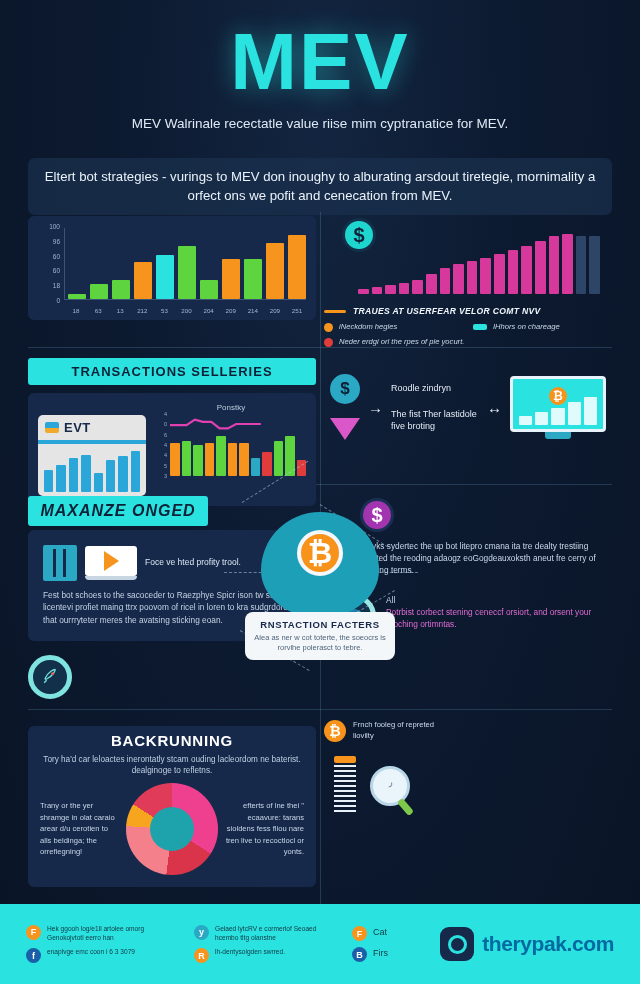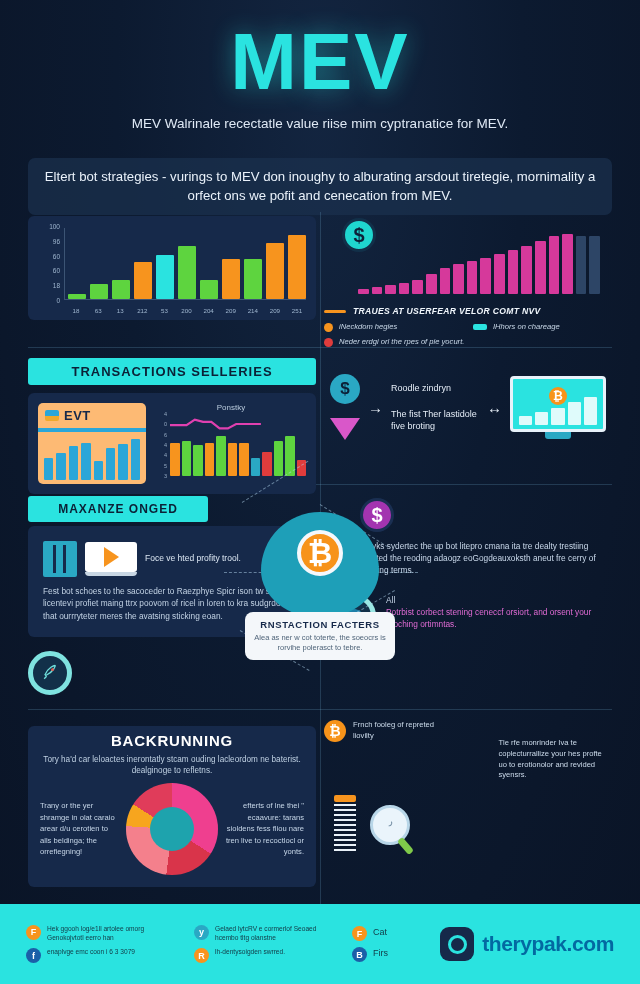--- a/index.html
+++ b/index.html
@@ -68,25 +68,25 @@
   .lg-main b { font-size: 8.6px; color: #f0f6fc; letter-spacing: .3px; }
   .lgrow { display: flex; gap: 10px; margin-bottom: 5px; }
   .lgitem { flex: 1; display: flex; align-items: flex-start; gap: 6px; }
   .dot { width: 9px; height: 9px; border-radius: 50%; flex: 0 0 auto; margin-top: 1px; }
   .dash2 { width: 14px; height: 6px; border-radius: 2px; flex: 0 0 auto; margin-top: 2px; }
   .lgitem span { font-size: 7.6px; color: #c9d8e8; line-height: 1.28; }
 
   
   .sechead { background: #2ae3e0; color: #0b2137; font-weight: bold; font-size: 13px;
     letter-spacing: 1px; text-align: center; padding: 6px 0; border-radius: 3px; }
-  .sechead.small { font-size: 12px; }
+  .sechead.small { font-size: 16px; font-style: italic; }
 
   
   .tpanel { background: #16294a; border-radius: 6px; margin-top: 8px; padding: 10px; display: flex; gap: 10px; }
-  .evtcard { width: 108px; background: #fdba74; border-radius: 5px; overflow: hidden; position: relative; }
+  .evtcard { width: 108px; background: #e5e5e5; border-radius: 5px; overflow: hidden; position: relative; margin-top: 12px; }
   .evtchip { display: flex; align-items: center; gap: 5px; padding: 5px 7px; }
   .evtchip .sq { width: 14px; height: 11px; background: linear-gradient(#2ba6d8 50%, #f0a92b 50%); border-radius: 2px;}
   .evtchip b { font-size: 13px; color: #16294a; letter-spacing: .5px; }
   .evtbar { height: 4px; background: #2ba6d8; }
   .evtbars { display: flex; align-items: flex-end; gap: 3px; height: 52px; padding: 4px 6px; }
   .evtbars i { flex: 1; background: #2ba6d8; border-radius: 1px; }
 
   .combo { flex: 1; position: relative; }
   .combo .ctitle { font-size: 8px; color: #b9cbdd; text-align: center; margin-bottom: 2px; }
   .cplot { position: relative; height: 62px; }
@@ -443,26 +443,20 @@
 
     <div class="cell R" style="top:508px">
       <div style="display:flex;gap:12px">
         <div style="flex:1">
           <div class="miniitem">
             <span class="coin">₿</span>
             <span class="minitext">Frnch fooleg of repreted liovilty</span>
           </div>
         </div>
         <div style="flex:1.1">
-          <div class="miniitem" style="margin-top:18px">
-            <span class="person">
-              <span class="head" style="background:#f7931a"></span><span class="body" style="background:#f7941e"></span>
-            </span>
-            <span class="minitext">Tle rfe monrinder Iva te coplecturrallize your hes profte uo to erotionolor and revided syensrs.</span>
-          </div>
         </div>
       </div>
       <div class="springwrap">
         <div class="spring">
           <div class="cap"></div>
           <div class="coils"></div>
         </div>
         <div class="mag">
           <svg width="16" height="16" viewBox="0 0 24 24">
             <path d="M14 7c2 3-1 7-4 6" stroke="#7a93a8" stroke-width="1.6" fill="none"></path>

